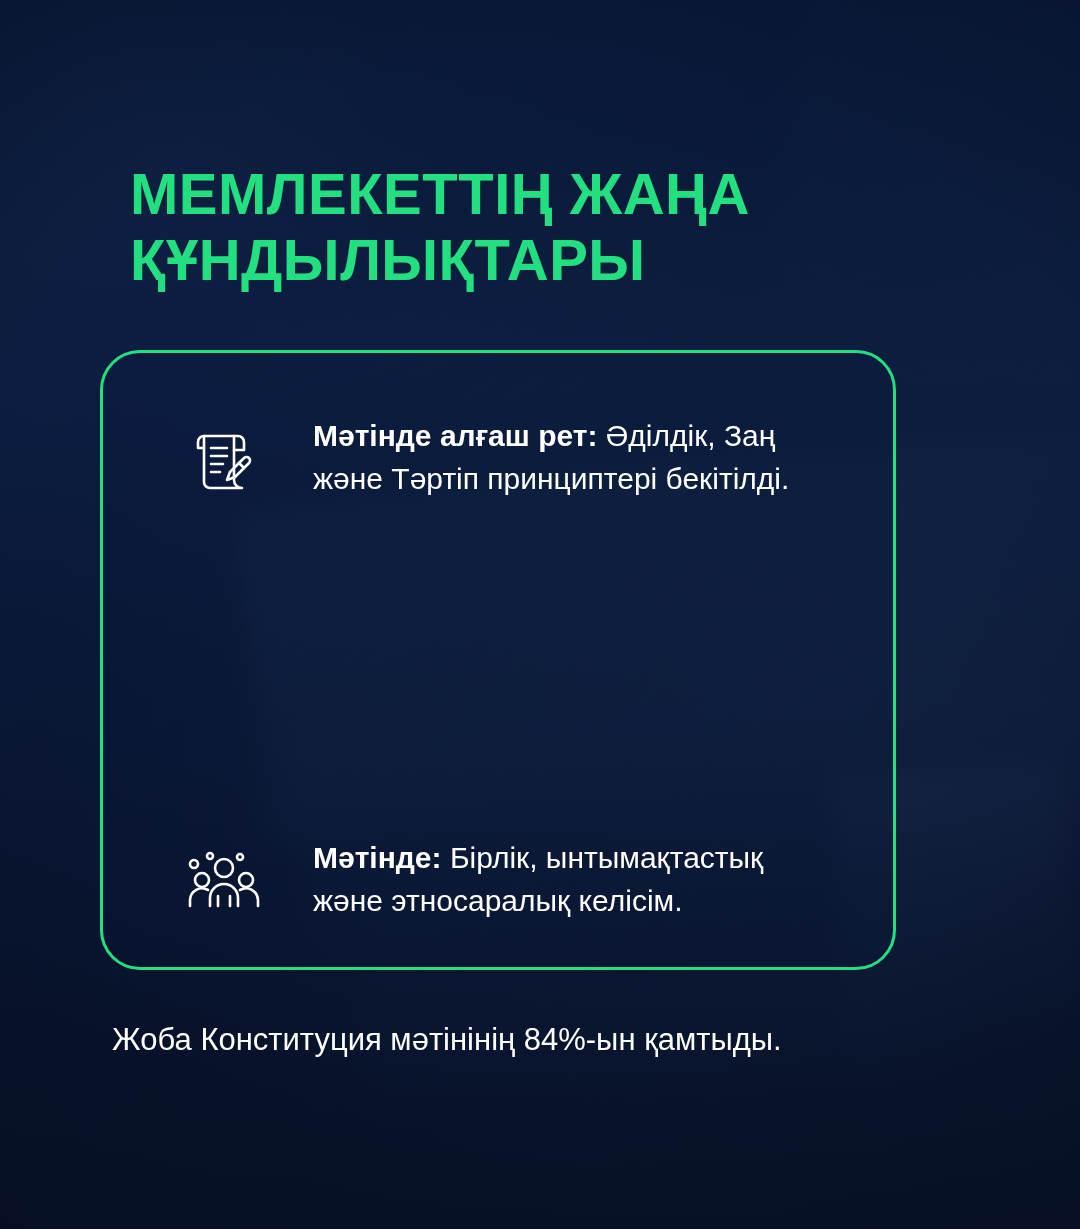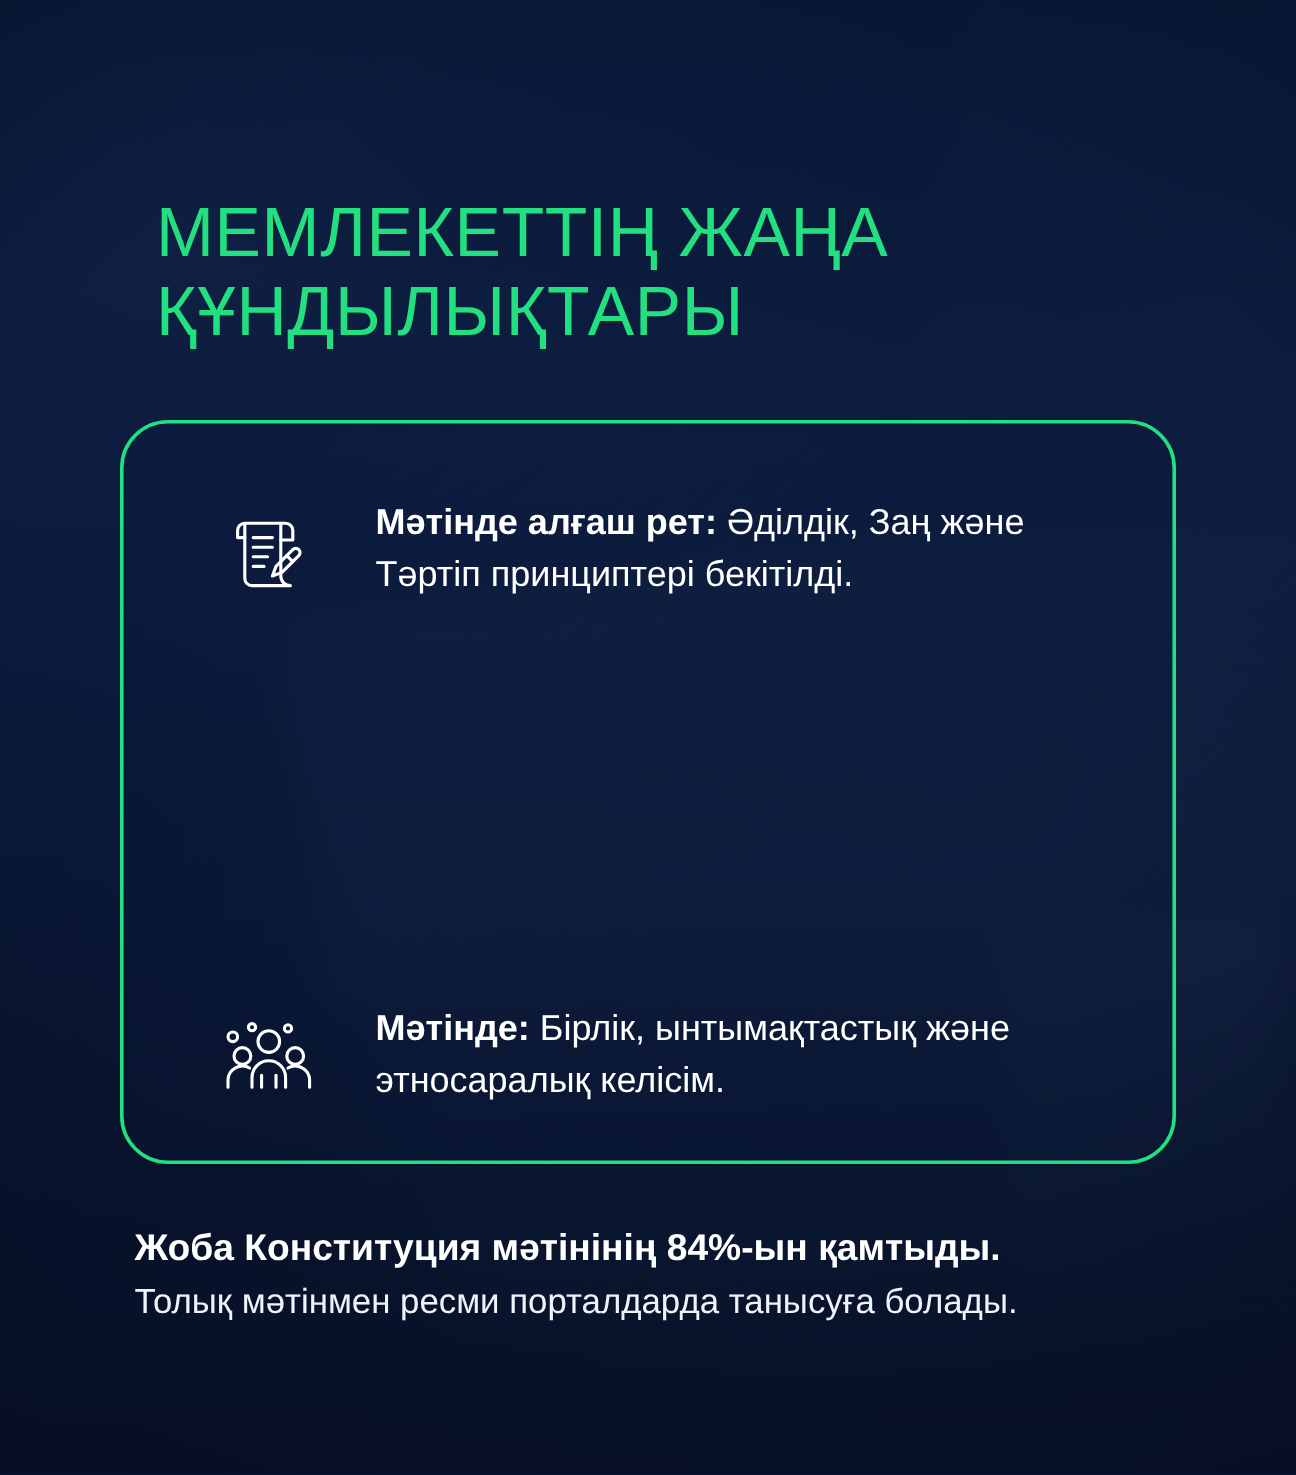--- a/index.html
+++ b/index.html
@@ -80,34 +80,34 @@
     z-index: 3;
     height: 100%;
   }
 
   .title {
     position: absolute;
     left: 130px;
     top: 122px;
     width: 840px;
     color: #22e07f;
-    font-weight: normal;
+    font-weight: bold;
     font-size: 58px;
     line-height: 1.14;
     letter-spacing: 0.5px;
     text-transform: uppercase;
     font-stretch: condensed;
   }
   .title .line { display: block; white-space: nowrap; }
 
   .card {
     position: absolute;
     left: 100px;
     top: 350px;
-    width: 880px;
+    width: 796px;
     height: 620px;
     border: 3px solid #22e07f;
     border-radius: 40px;
     box-sizing: border-box;
     background: rgba(10,25,56,0.22);
   }
 
   .rows {
     position: absolute;
     inset: 0;
@@ -144,21 +144,21 @@
 
   .footer {
     position: absolute;
     left: 112px;
     top: 1020px;
     width: 880px;
     color: #ffffff;
   }
   .footer-strong {
     font-size: 31px;
-    font-weight: bold;
+    font-weight: normal;
     line-height: 1.3;
     margin-bottom: 6px;
   }
   .footer-sub {
     font-size: 29px;
     line-height: 1.32;
     color: #eef3fb;
   }
 </style>
 </head>
@@ -222,17 +222,16 @@
           <div class="row-text">
             <b>Мәтінде:</b><span> Бірлік, ынтымақтастық және этносаралық келісім.</span>
           </div>
         </div>
 
       </div>
     </div>
 
     <div class="footer">
       <div class="footer-strong">Жоба Конституция мәтінінің 84%-ын қамтыды.</div>
-      <div class="footer-sub">Толық мәтінмен ресми порталдарда танысуға болады.</div>
     </div>
 
   </div>
 </div>
 
 </body></html>

